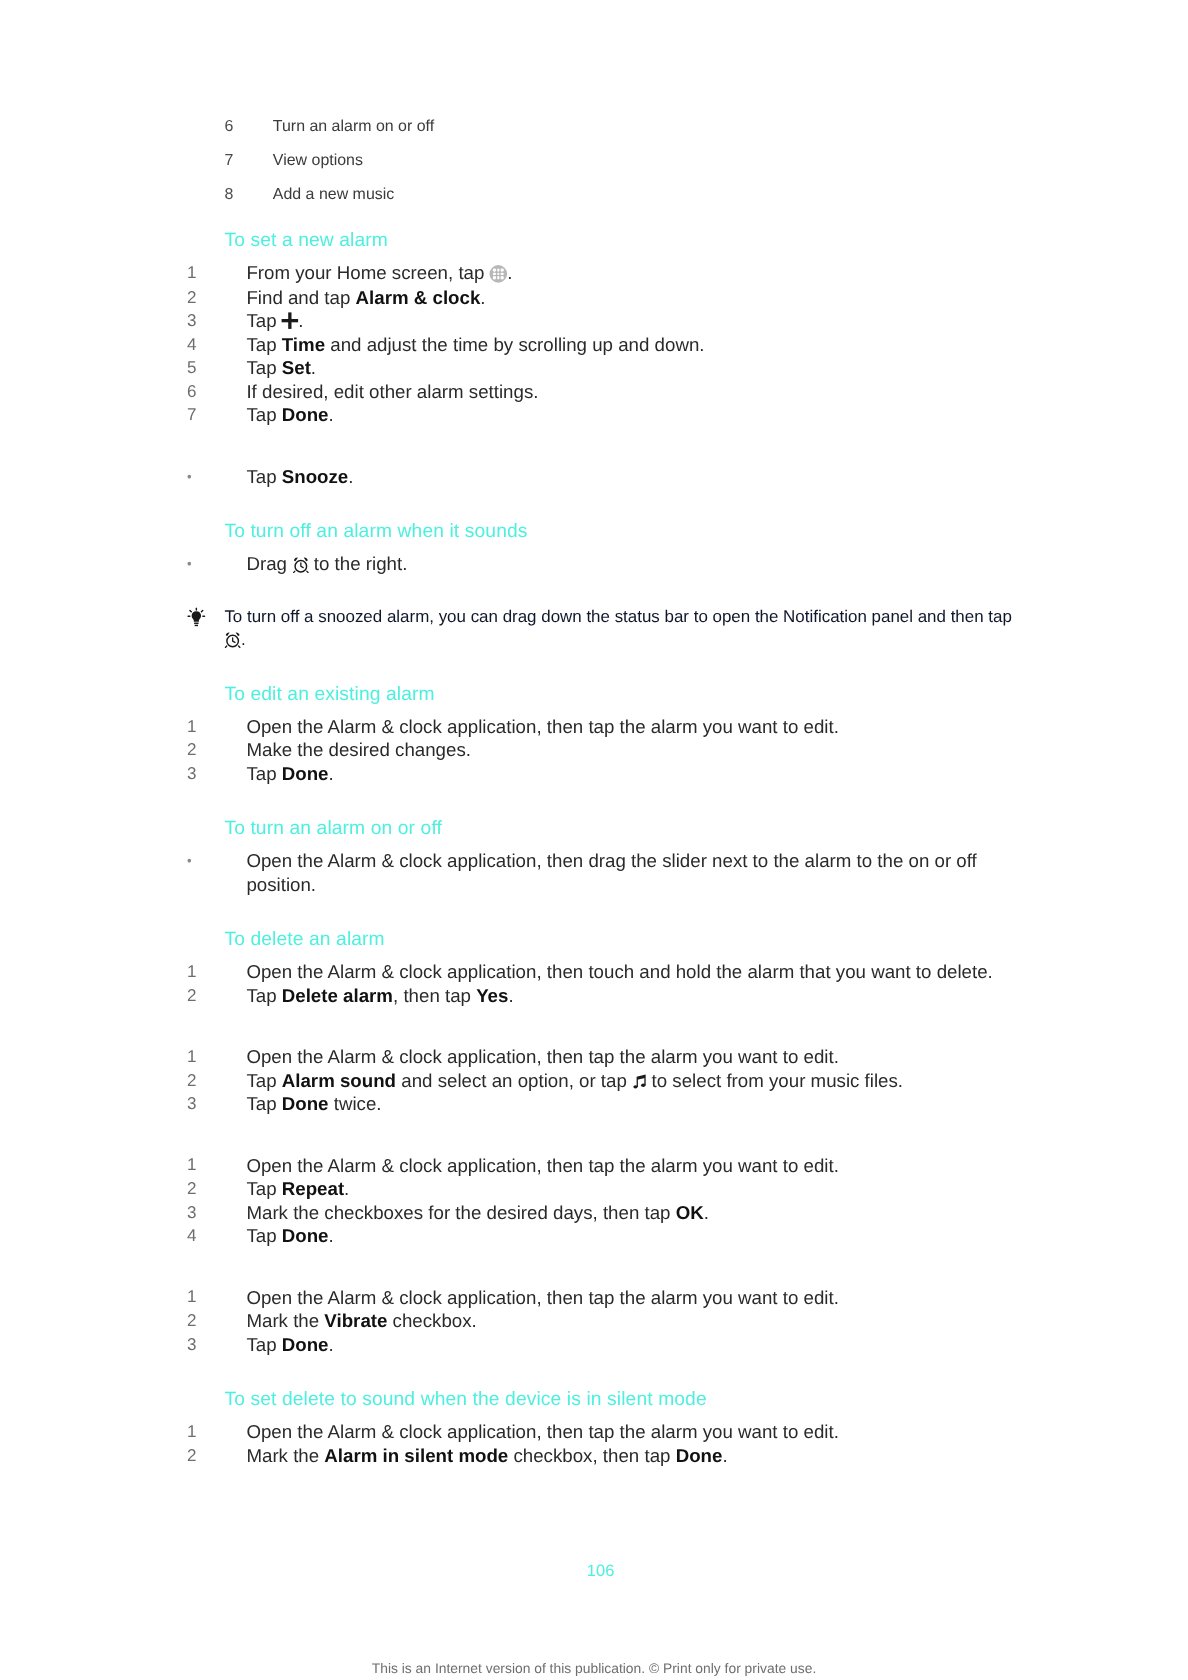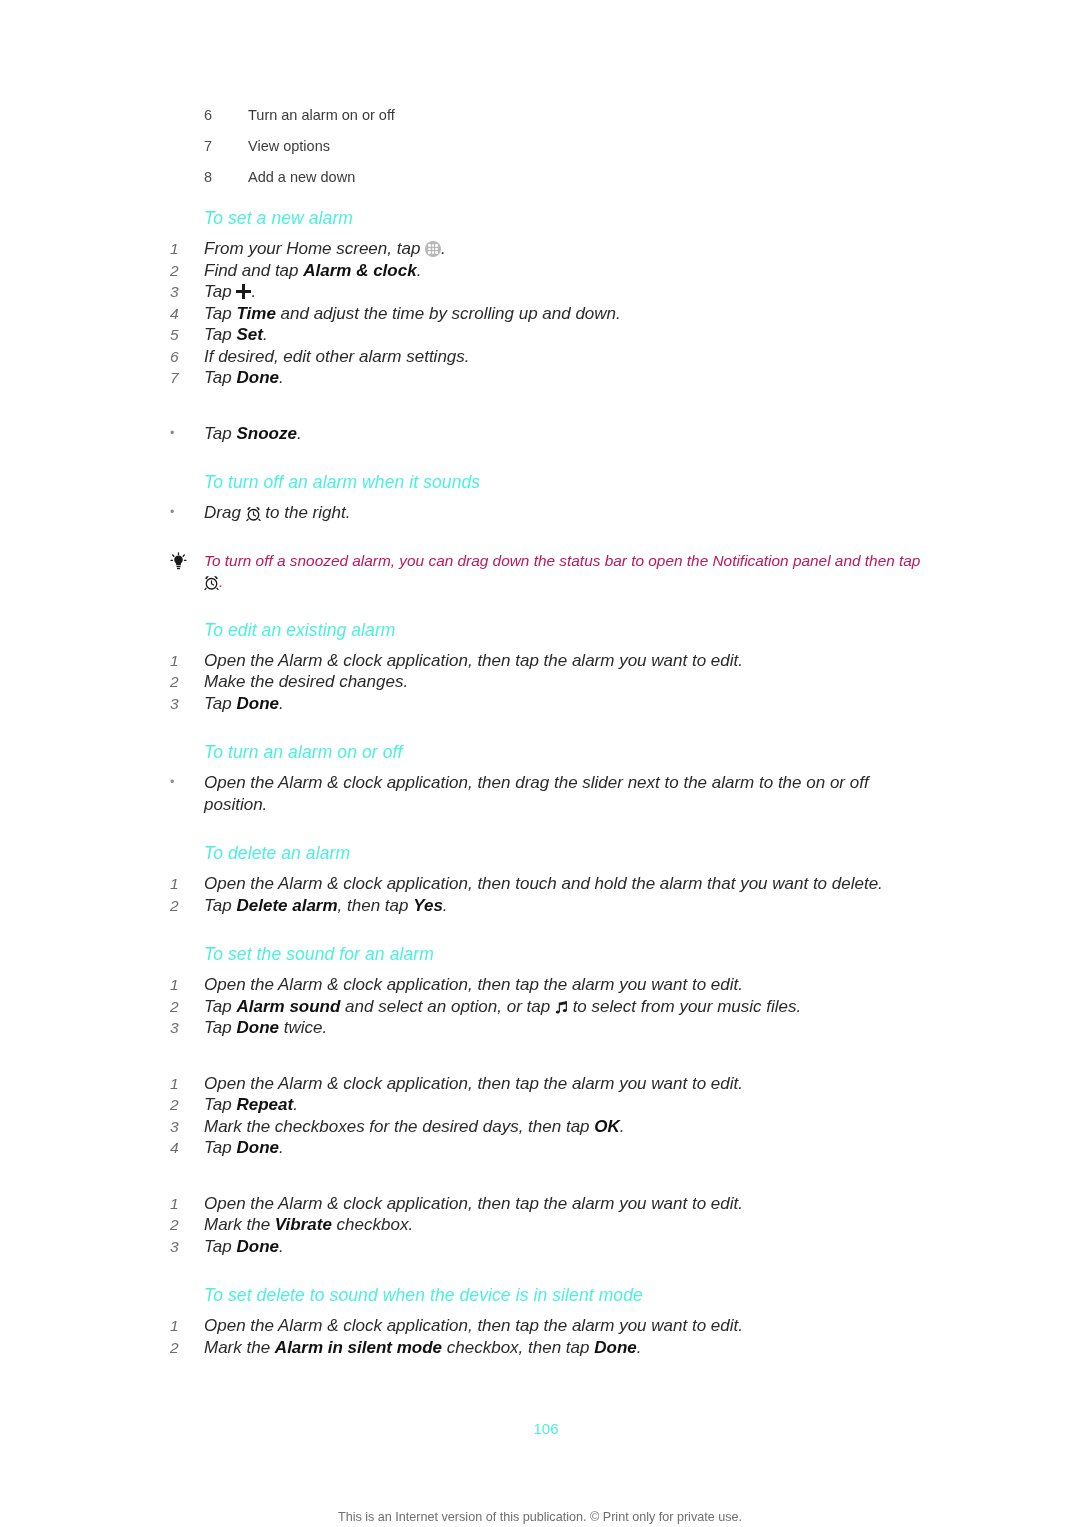--- a/index.html
+++ b/index.html
@@ -48,21 +48,20 @@
     line-height: 22px;
     text-align: right;
   }
 
   
   .content {
     position: absolute;
     left: 170px;
     top: 206px;
     width: 760px;
-    font-style: italic;
   }
 
   h2.section-head {
     margin: 0;
     padding: 0 0 0 34px;
     font-size: 17.5px;
     font-weight: 400;
     color: #4df0de;
     letter-spacing: 0.1px;
     line-height: 24px;
@@ -87,34 +86,35 @@
     font-size: 15.5px;
     color: #6d6d6d;
     line-height: 21.5px;
   }
   .li .marker.bullet {
     font-size: 12px;
     color: #8a8a8a;
   }
   .li .body {
     flex: 1 1 auto;
+    margin-left: 20px;
   }
   .li b { font-weight: 700; color: #111; }
 
   
   .gap-after-head { height: 8px; }
   .gap-block { height: 26px; }
 
   
   .tip {
     display: flex;
     align-items: flex-start;
     font-size: 15.4px;
     line-height: 21px;
-    color: #be185d;
+    color: #0f172a;
   }
   .tip .tip-icon-wrap {
     flex: 0 0 34px;
     width: 34px;
     padding-top: 2px;
   }
   .tip .tip-body { flex: 1 1 auto; }
 
   
   .icn {
@@ -185,21 +185,21 @@
       <div class="legend-row">
         <span class="legend-num">6</span>
         <span class="legend-txt">Turn an alarm on or off</span>
       </div>
       <div class="legend-row">
         <span class="legend-num">7</span>
         <span class="legend-txt">View options</span>
       </div>
       <div class="legend-row">
         <span class="legend-num">8</span>
-        <span class="legend-txt">Add a new down</span>
+        <span class="legend-txt">Add a new music</span>
       </div>
     </div>
 
   <div class="content" id="content">
       <div>
         <h2 class="section-head">To set a new alarm</h2>
         <div class="gap-after-head"></div>
         <div class="ol">
           <div class="li">
             <span class="marker">1</span>
@@ -324,21 +324,20 @@
             <span class="body">Open the Alarm &amp; clock application, then touch and hold the alarm that you want to delete.</span>
           </div>
           <div class="li">
             <span class="marker">2</span>
             <span class="body">Tap <b>Delete alarm</b>, then tap <b>Yes</b>.</span>
           </div>
         </div>
       </div>
       <div class="gap-block"></div>
       <div>
-        <h2 class="section-head">To set the sound for an alarm</h2>
         <div class="gap-after-head"></div>
         <div class="ol">
           <div class="li">
             <span class="marker">1</span>
             <span class="body">Open the Alarm &amp; clock application, then tap the alarm you want to edit.</span>
           </div>
           <div class="li">
             <span class="marker">2</span>
             <span class="body">Tap <b>Alarm sound</b> and select an option, or tap <span class="icn icn-note"><svg viewBox="0 0 24 24" width="13" height="15">
                   <path d="M8 20.5 V4.2 L21 1.2 V17.5" fill="none" stroke="#1a1a1a" stroke-width="2.2"></path>

